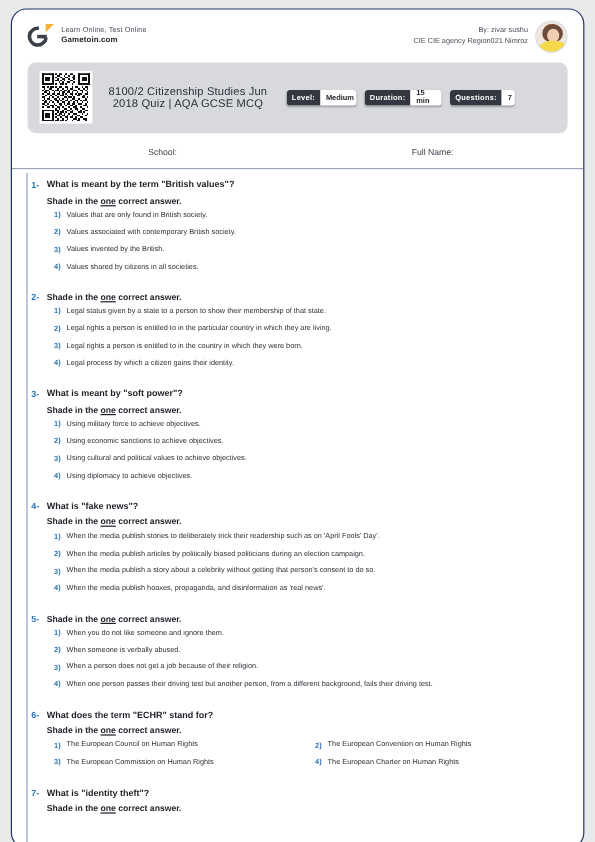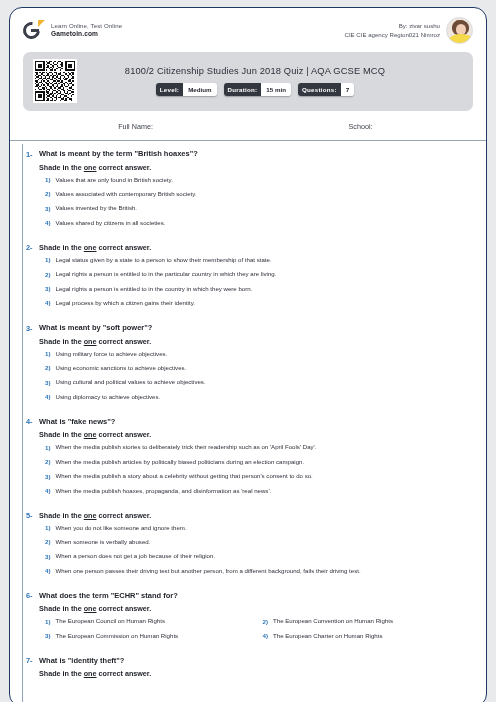--- a/index.html
+++ b/index.html
@@ -81,21 +81,21 @@
     display: flex; align-items: center;
     padding: 7px 10px 8px 10px;
     min-height: 56px;
   }
   .qr {
     width: 44px; height: 44px; flex: 0 0 auto;
     background: #ffffff; padding: 2px;
   }
   .qr svg { display: block; }
   .quizhead-main {
-    flex: 1 1 auto; display: flex; flex-direction: column;
+    flex: 1 1 auto; display: flex; flex-direction: row;
     align-items: center; gap: 7px; padding-left: 4px; padding-right: 34px;
   }
   .quiz-title {
     font-size: 9.3px; color: #2b2f38; letter-spacing: .15px; text-align: center;
   }
   .pills { display: flex; gap: 7px; align-items: center; }
   .pill {
     display: flex; align-items: stretch;
     border-radius: 3px; overflow: hidden;
     box-shadow: 0 1px 1.5px rgba(0,0,0,.28);
@@ -431,30 +431,30 @@
           </div>
           <div class="pill">
             <div class="k">Questions:</div>
             <div class="v">7</div>
           </div>
         </div>
     </div>
   </div>
 
   <div class="idrow">
+    <div class="cell">School:</div>
     <div class="cell">Full Name:</div>
-    <div class="cell">School:</div>
   </div>
 
   <div class="body">
     <div class="railline"></div>
   <div class="q">
         <div class="qnum">1-</div>
         <div class="qmain">
-          <div class="qtext">What is meant by the term "British hoaxes"?</div>
+          <div class="qtext">What is meant by the term "British values"?</div>
           <div class="qshade"><span>Shade in the </span><u>one</u><span> correct answer.</span></div>
           <div class="opts one-col">
             <div class="opt">
               <span class="on">1)</span>
               <span class="ot">Values that are only found in British society.</span>
             </div>
             <div class="opt">
               <span class="on">2)</span>
               <span class="ot">Values associated with contemporary British society.</span>
             </div>

